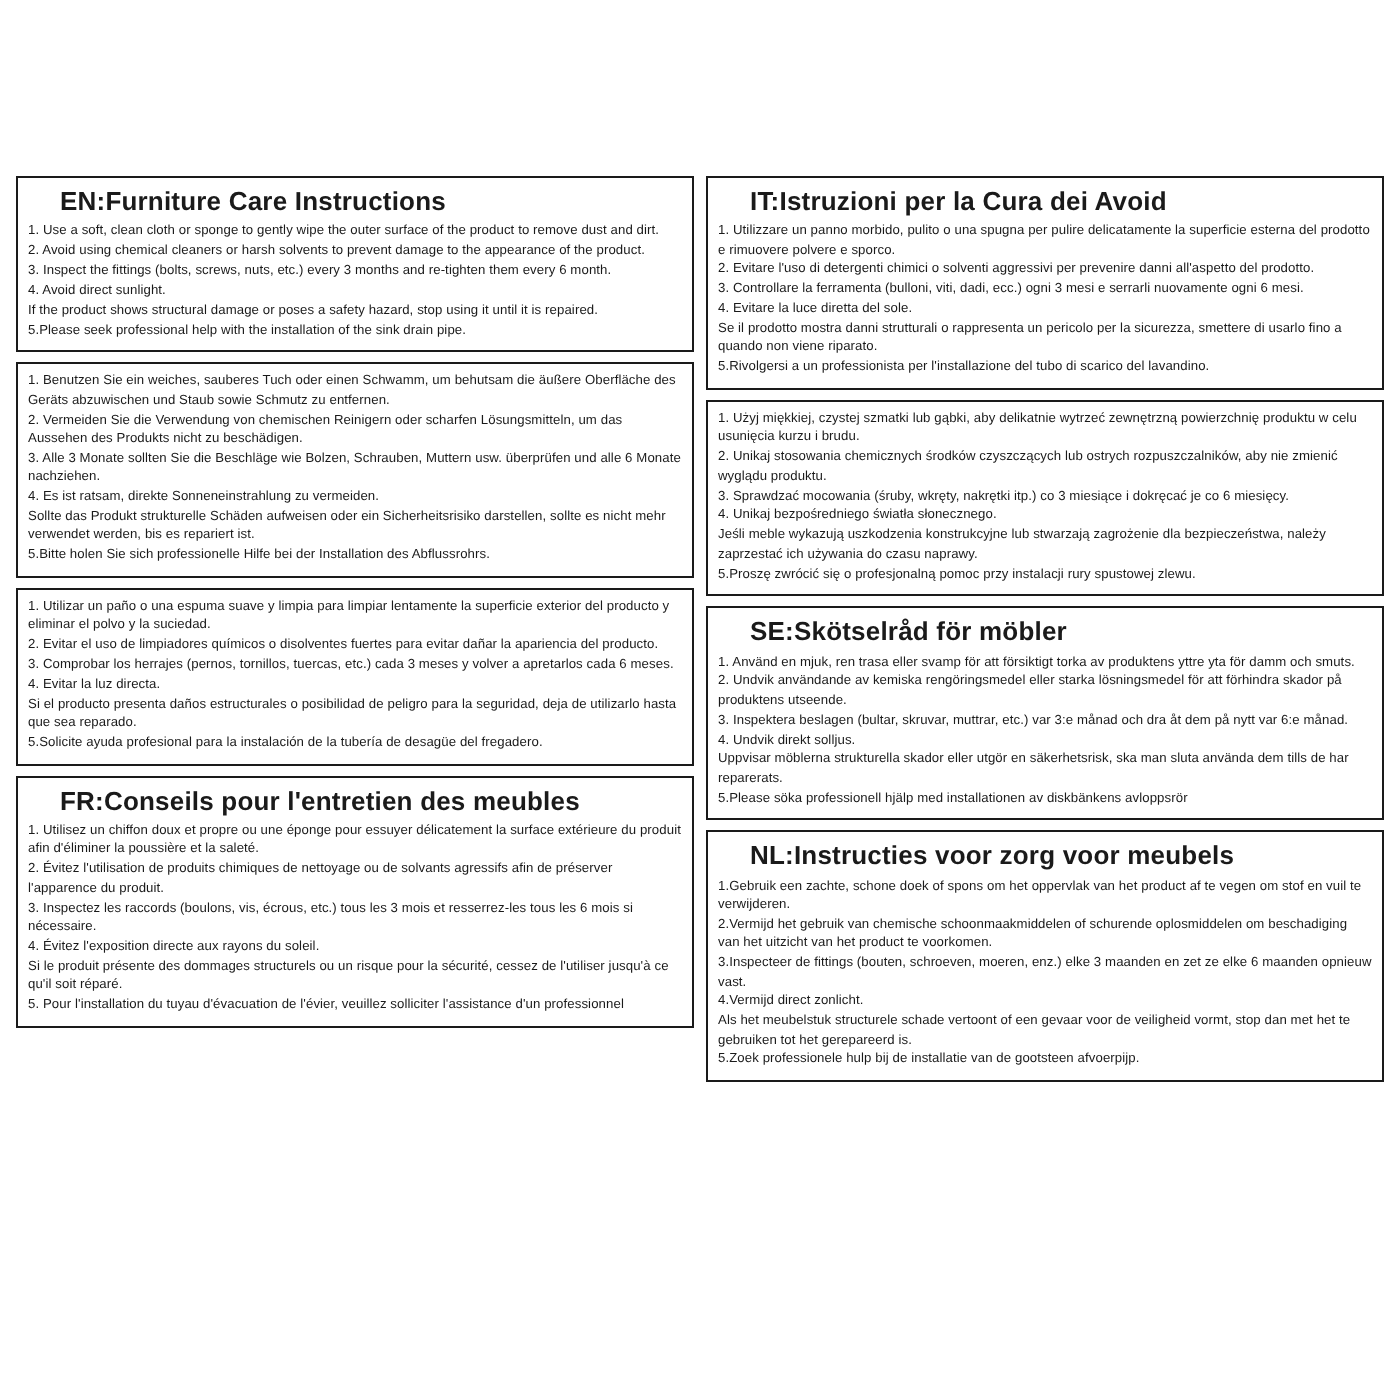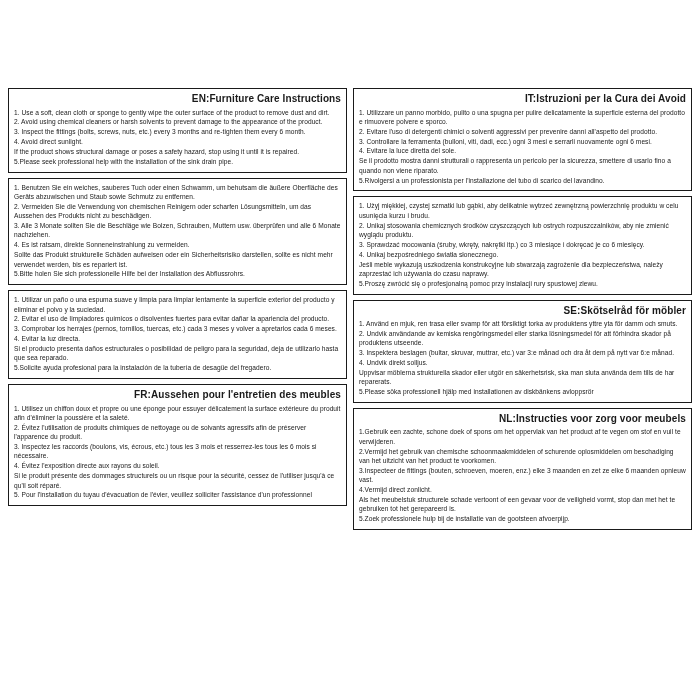--- a/index.html
+++ b/index.html
@@ -32,26 +32,25 @@
     display: flex;
     flex-direction: column;
     gap: 5px;
   }
   .panel {
     border: 1px solid #1a1a1a;
     box-sizing: border-box;
     padding: 4px 5px 5px 5px;
   }
   .panel-title {
-    font-size: 10px;
+    font-size: 13px;
     font-weight: bold;
     line-height: 1.25;
     margin: 0 0 2px 16px;
     letter-spacing: 0.1px;
-    text-align: right;
   }
   .panel ol {
     margin: 0;
     padding: 0;
     list-style: none;
   }
   .panel li {
     font-size: 6.6px;
     line-height: 1.42;
     margin: 0 0 0.5px 0;
@@ -95,21 +94,21 @@
           <li>1. Utilizar un paño o una espuma suave y limpia para limpiar lentamente la superficie exterior del producto y eliminar el polvo y la suciedad.</li>
           <li>2. Evitar el uso de limpiadores químicos o disolventes fuertes para evitar dañar la apariencia del producto.</li>
           <li>3. Comprobar los herrajes (pernos, tornillos, tuercas, etc.) cada 3 meses y volver a apretarlos cada 6 meses.</li>
           <li>4. Evitar la luz directa.</li>
           <li>Si el producto presenta daños estructurales o posibilidad de peligro para la seguridad, deja de utilizarlo hasta que sea reparado.</li>
           <li>5.Solicite ayuda profesional para la instalación de la tubería de desagüe del fregadero.</li>
         </ol>
       </div>
 
       <div class="panel">
-        <div class="panel-title">FR:Aussehen pour l'entretien des meubles</div>
+        <div class="panel-title">FR:Conseils pour l'entretien des meubles</div>
         <ol>
           <li>1. Utilisez un chiffon doux et propre ou une éponge pour essuyer délicatement la surface extérieure du produit afin d'éliminer la poussière et la saleté.</li>
           <li>2. Évitez l'utilisation de produits chimiques de nettoyage ou de solvants agressifs afin de préserver l'apparence du produit.</li>
           <li>3. Inspectez les raccords (boulons, vis, écrous, etc.) tous les 3 mois et resserrez-les tous les 6 mois si nécessaire.</li>
           <li>4. Évitez l'exposition directe aux rayons du soleil.</li>
           <li>Si le produit présente des dommages structurels ou un risque pour la sécurité, cessez de l'utiliser jusqu'à ce qu'il soit réparé.</li>
           <li>5. Pour l'installation du tuyau d'évacuation de l'évier, veuillez solliciter l'assistance d'un professionnel</li>
         </ol>
       </div>
 

